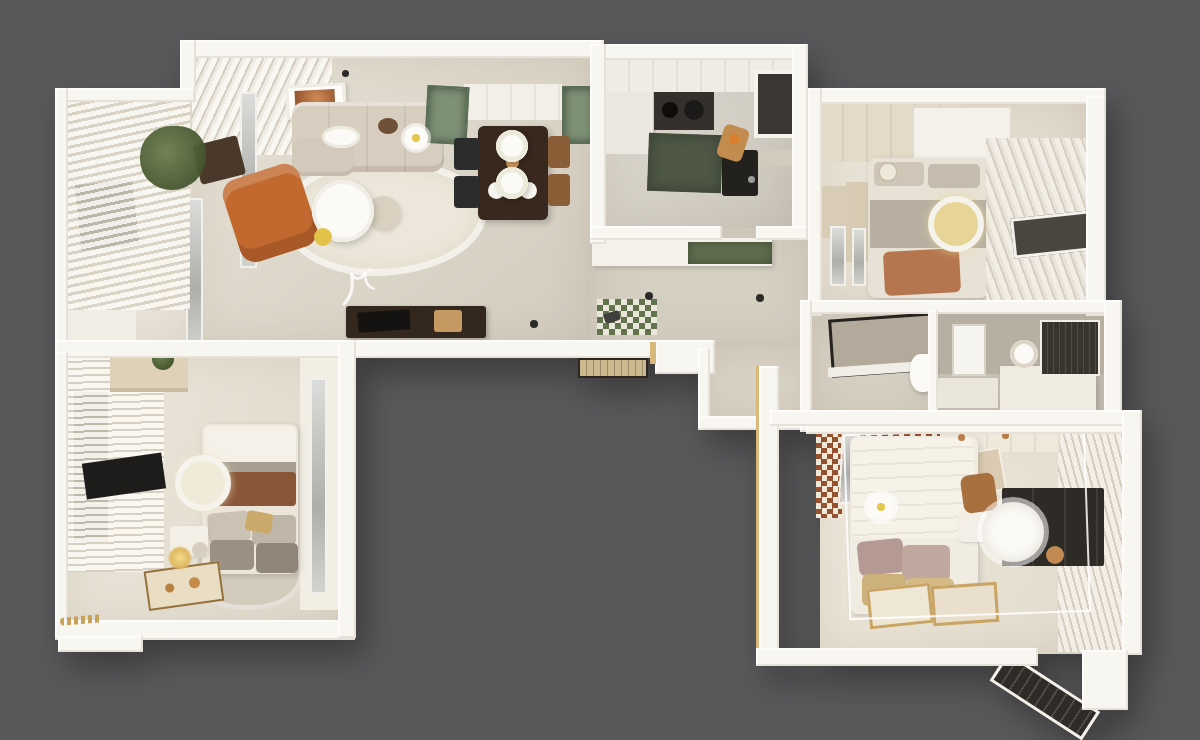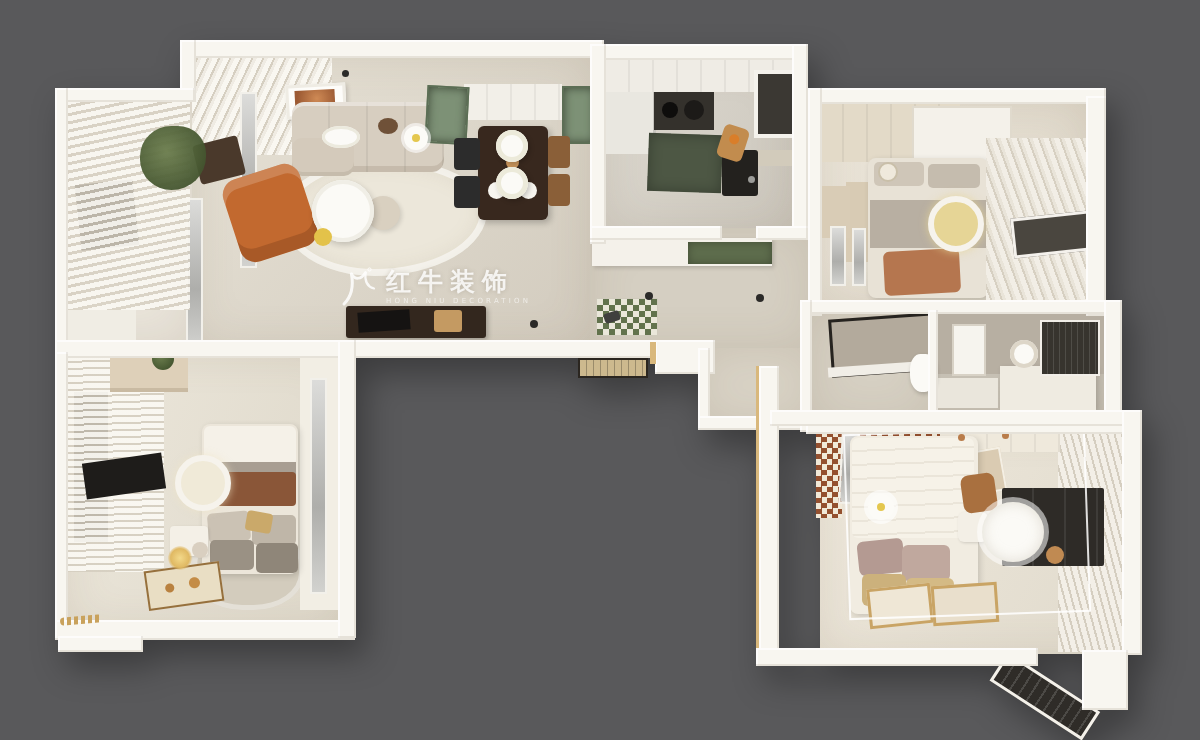--- a/index.html
+++ b/index.html
@@ -226,18 +226,14 @@
 
   </div>
 
   <div id="wm" class="a" style="left:338px;top:266px;">
     <svg width="40" height="42" viewBox="0 0 40 42" fill="none" style="opacity:.85;">
       <path d="M6 38 C13 31, 16 22, 13.5 8" stroke="#ffffff" stroke-width="3" stroke-linecap="round" fill="none"></path>
       <path d="M13.5 8 C17 14, 23 14, 27.5 6.5" stroke="#ffffff" stroke-width="2.6" stroke-linecap="round" fill="none"></path>
       <path d="M27.5 6.5 C26.5 16, 30 21, 36 22.5" stroke="#ffffff" stroke-width="2.2" stroke-linecap="round" fill="none"></path>
       <circle cx="31.5" cy="3.5" r="1.6" stroke="#ffffff" stroke-width="1" fill="none"></circle>
     </svg>
-    <div style="display:flex;flex-direction:column;align-items:flex-start;">
-      <span class="cn">红牛装饰</span>
-      <span class="en">HONG NIU DECORATION</span>
-    </div>
   </div>
 </div>
 
 </body></html>

